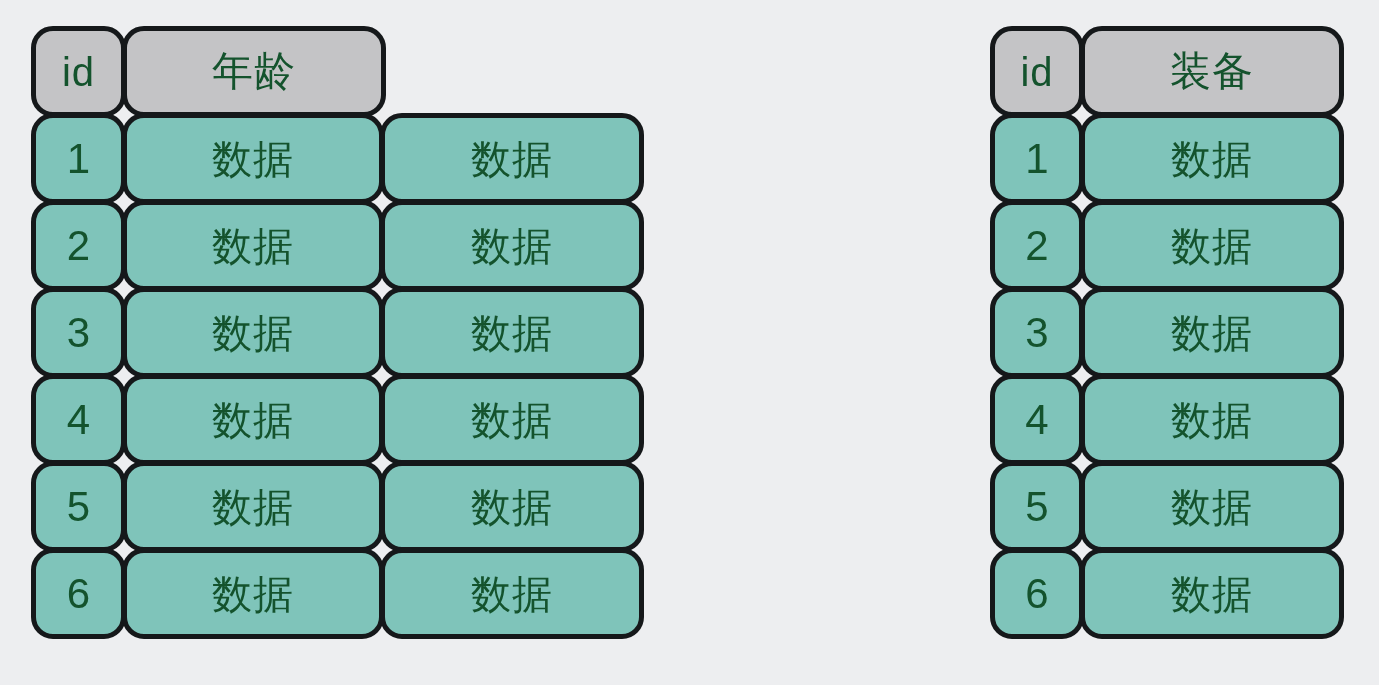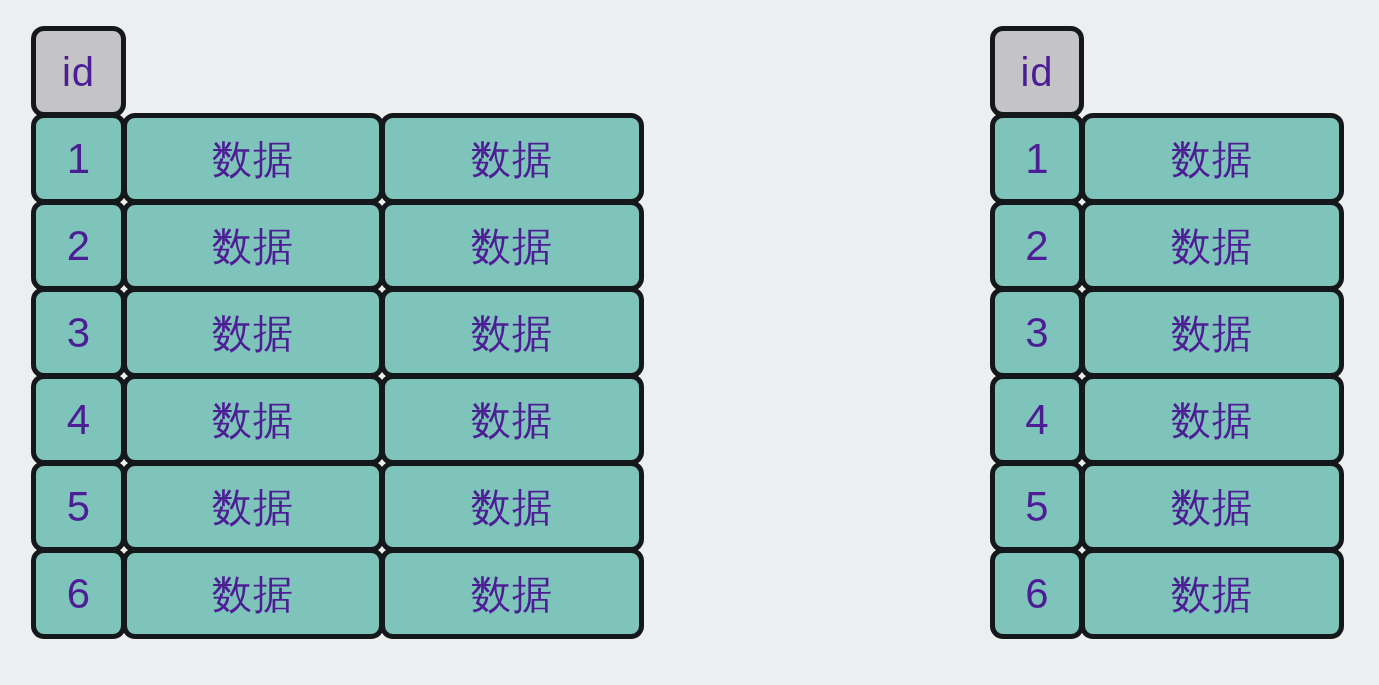--- a/index.html
+++ b/index.html
@@ -32,25 +32,25 @@
 
   .trow {
     display: flex;
     flex-direction: row;
   }
 
   
   .cell {
     box-sizing: border-box;
     border: 5px solid #15181a;
-    border-radius: 13px;
+    border-radius: 22px;
     display: flex;
     align-items: center;
     justify-content: center;
-    color: #4c1d95;
+    color: #14532d;
     line-height: 1;
     margin: -2px;              
     position: relative;
   }
   .row-header .cell {
     background: #c4c4c6;
     height: 91px;
   }
   .row-data .cell {
     background: #7fc4ba;
@@ -87,20 +87,23 @@
 <body>
 
 <div class="canvas">
 
   <div class="table-block" id="table-left">
 
     <div class="trow row-header">
       <div class="cell c-id">
         <span class="hdr-text">id</span>
       </div>
+      <div class="cell c-age">
+        <span class="hdr-text">年龄</span>
+      </div>
     </div>
 
     <div class="trow row-data">
       <div class="cell c-id">
         <span class="id-text">1</span>
       </div>
       <div class="cell c-name">
         <span class="data-text">数据</span>
       </div>
       <div class="cell c-age">
@@ -169,20 +172,23 @@
     </div>
 
   </div>
 
   <div class="table-block" id="table-right">
 
     <div class="trow row-header">
       <div class="cell c-id">
         <span class="hdr-text">id</span>
       </div>
+      <div class="cell c-gear">
+        <span class="hdr-text">装备</span>
+      </div>
     </div>
 
     <div class="trow row-data">
       <div class="cell c-id">
         <span class="id-text">1</span>
       </div>
       <div class="cell c-gear">
         <span class="data-text">数据</span>
       </div>
     </div>

